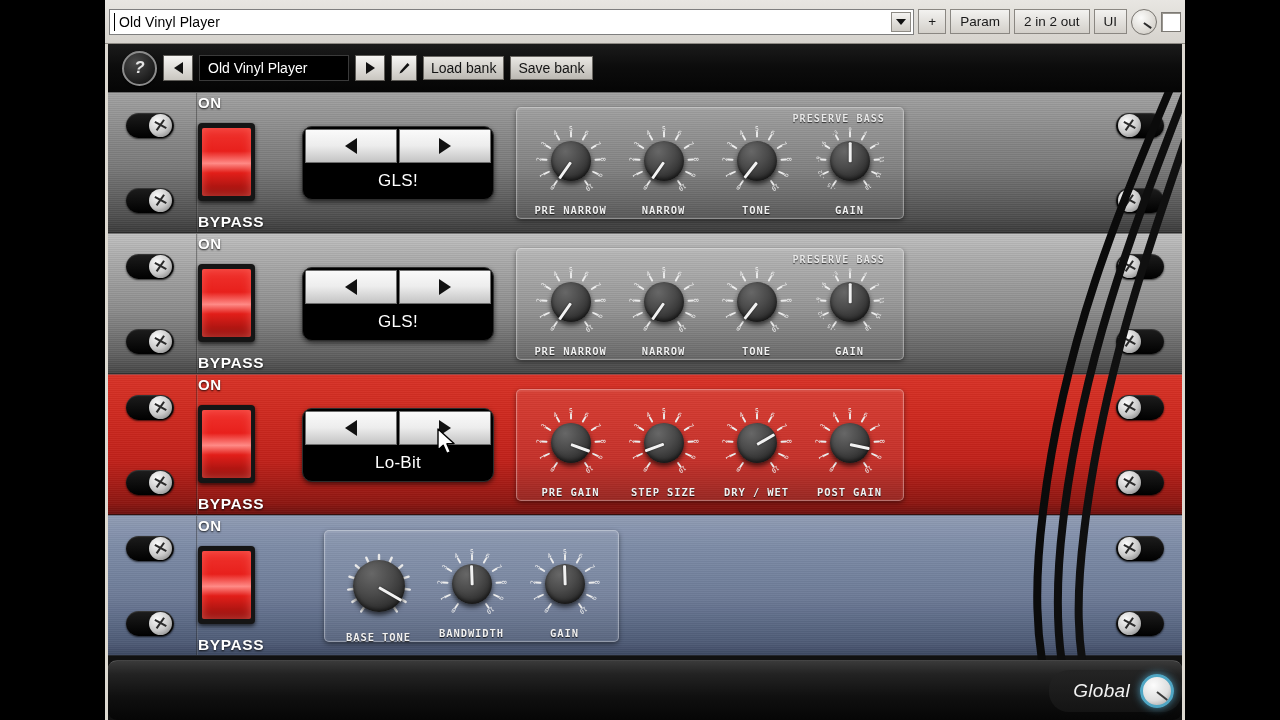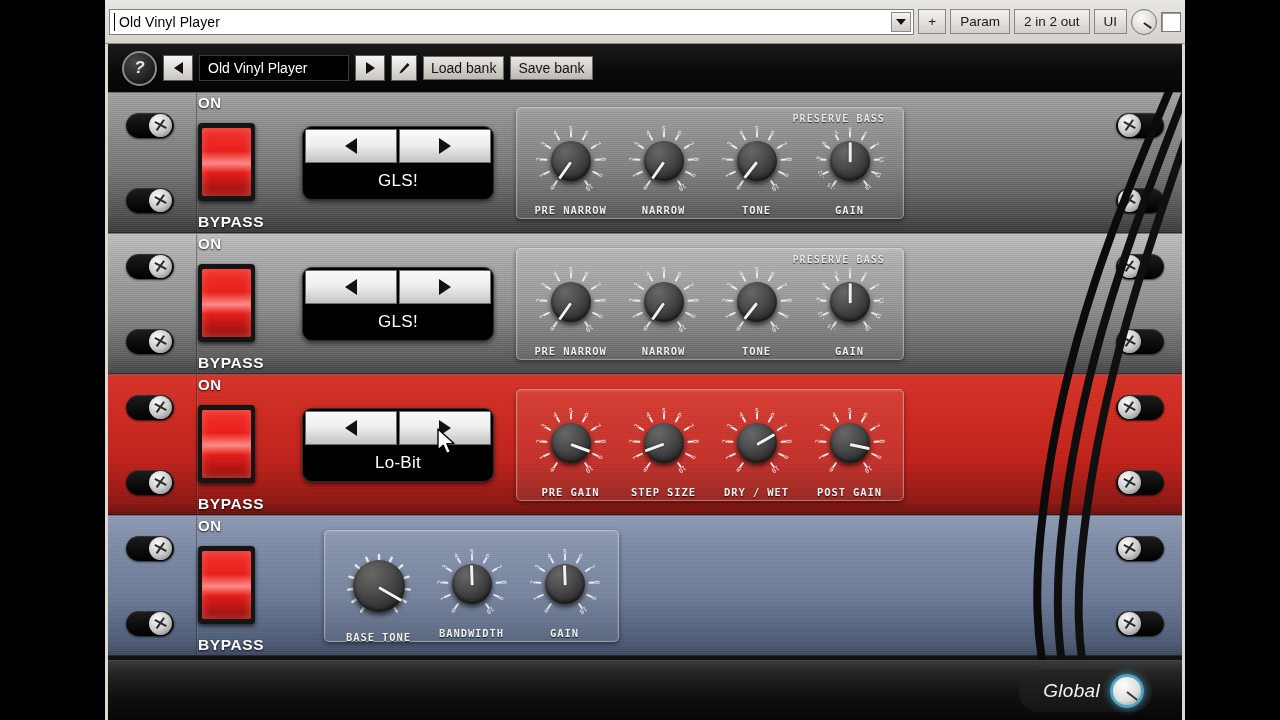--- a/index.html
+++ b/index.html
@@ -250,21 +250,21 @@
   .knob-cell.big .knob-body .ptr { width: 26px; }
 
   
   #cables { position: absolute; left: 0; top: 48px; width: 1080px; height: 568px; pointer-events: none; }
 
   
   #bottom-bar {
     position: absolute; left: 0; bottom: 0; width: 100%; height: 60px;
     background: linear-gradient(180deg,#3a3a3a 0%,#232323 22%,#101010 60%,#060606 100%);
     border-top: 1px solid rgba(255,255,255,.25);
-    display: flex; align-items: center; justify-content: flex-end; padding-right: 30px;
+    display: flex; align-items: center; justify-content: flex-end;  border-radius: 9px;
   }
   .global-wrap {
     display: flex; align-items: center; gap: 10px;
     background: linear-gradient(#242424,#141414); border-radius: 20px;
     padding: 4px 8px 4px 24px;
   }
   .global-lbl { font-size: 19px; font-style: italic; color: #f2f2f2; letter-spacing: .3px; }
   .global-knob {
     width: 34px; height: 34px; border-radius: 50%;
     background: radial-gradient(circle at 38% 30%, #fdfdfd, #dedede 58%, #a9a9a9 88%, #8d8d8d);

